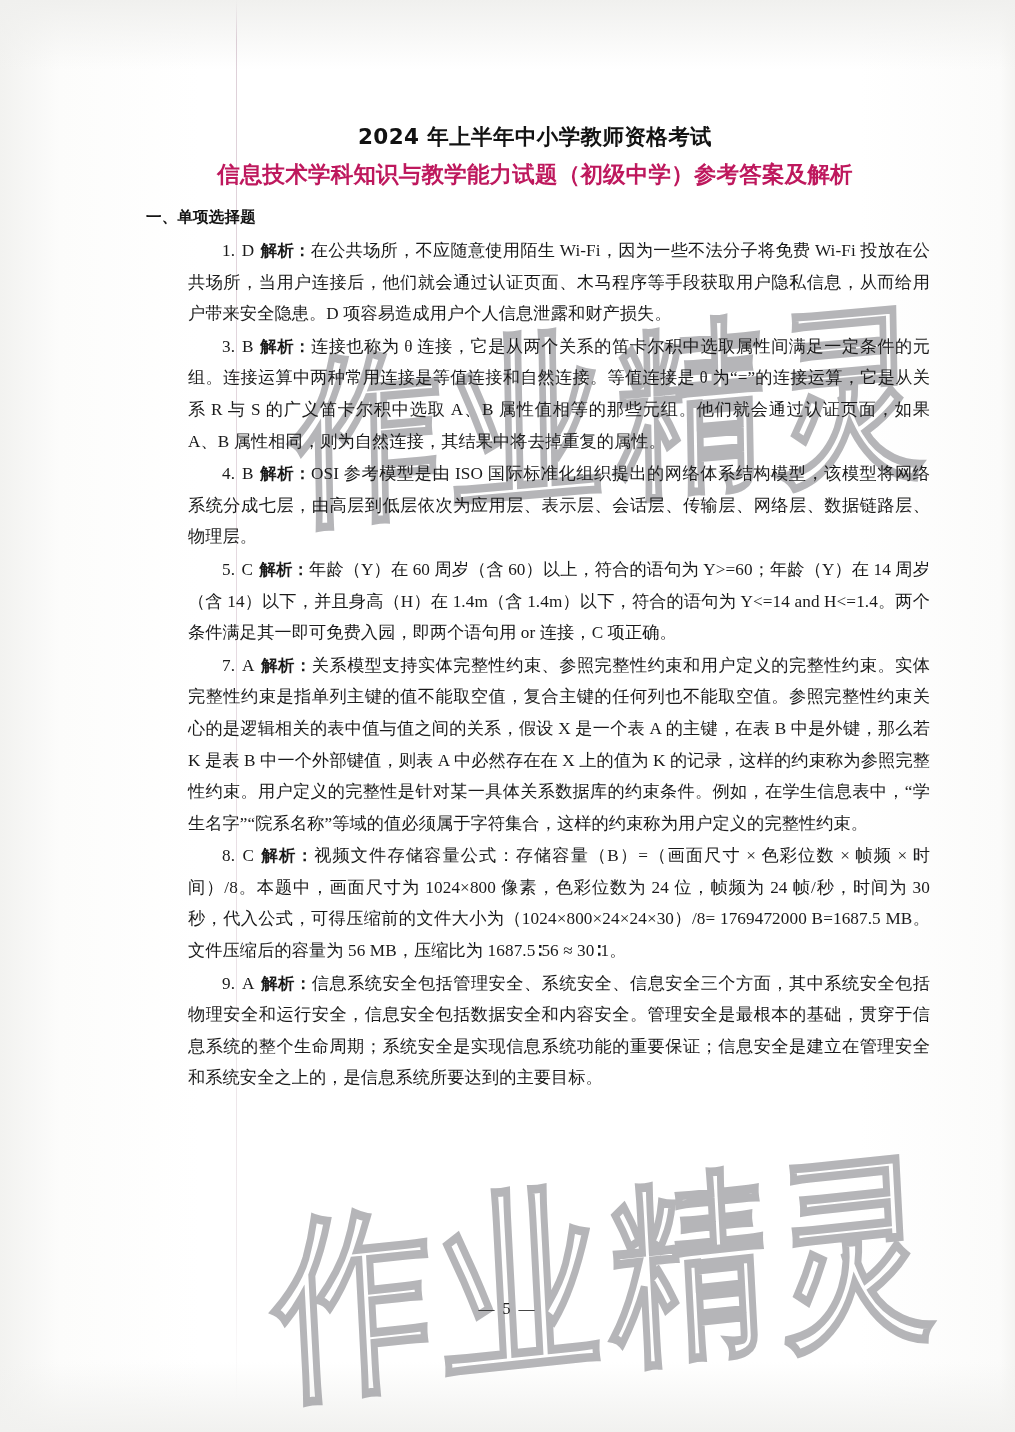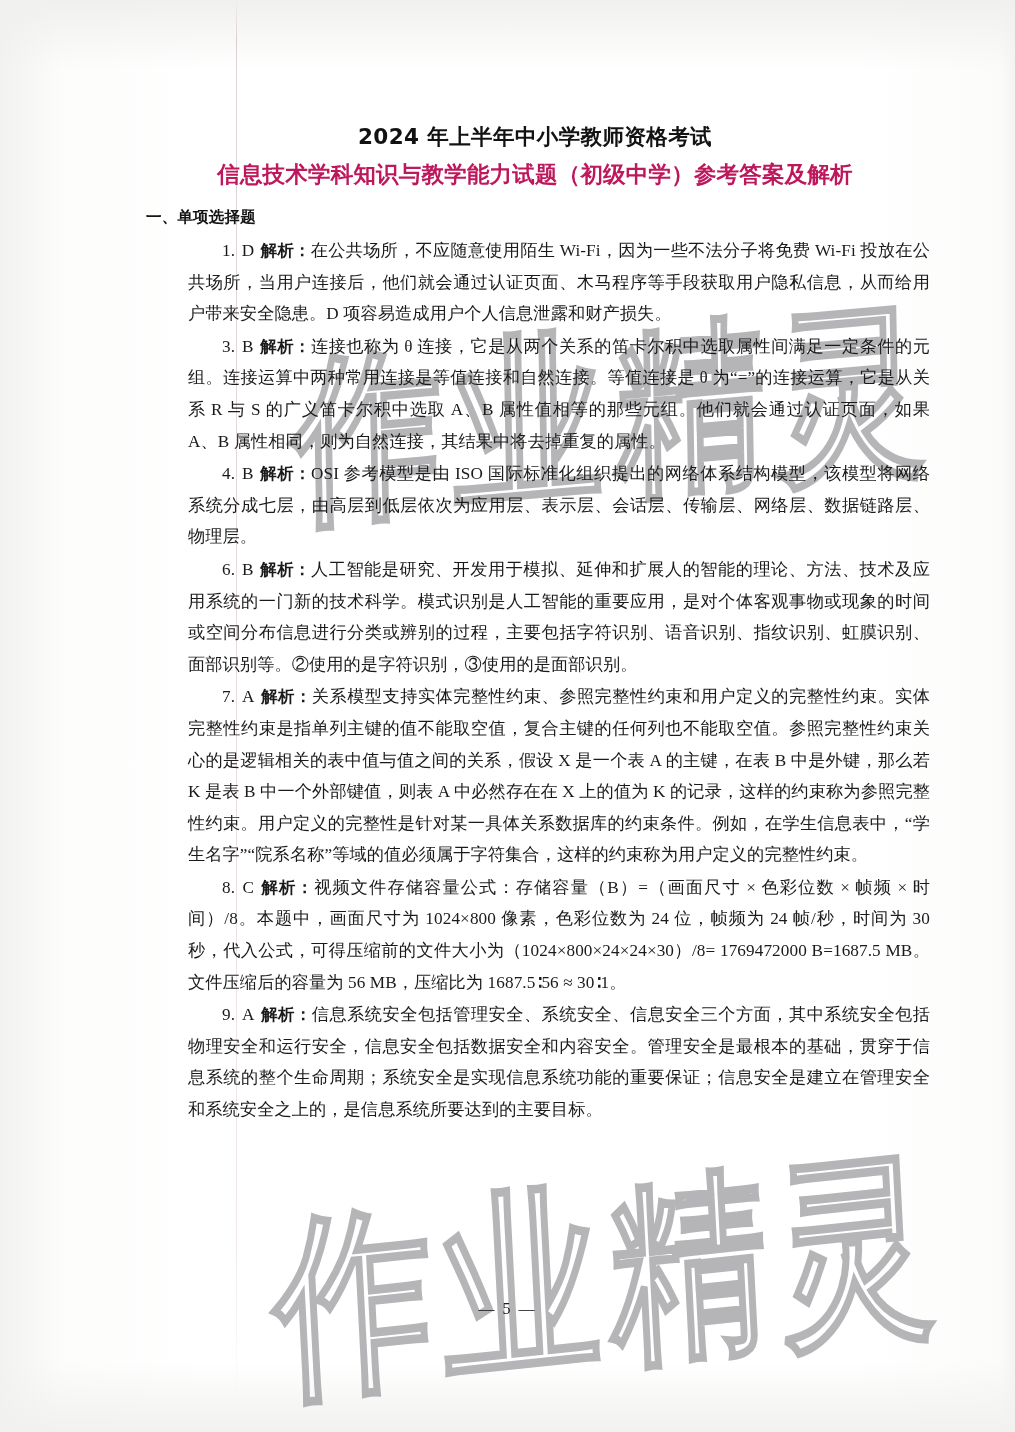--- a/index.html
+++ b/index.html
@@ -200,26 +200,26 @@
         <span class="opt">B</span>
         <span class="lbl">解析：</span><span>连接也称为 θ 连接，它是从两个关系的笛卡尔积中选取属性间满足一定条件的元组。连接运算中两种常用连接是等值连接和自然连接。等值连接是 θ 为“=”的连接运算，它是从关系 R 与 S 的广义笛卡尔积中选取 A、B 属性值相等的那些元组。他们就会通过认证页面，如果 A、B 属性相同，则为自然连接，其结果中将去掉重复的属性。</span>
       </p>
 
       <p class="answer-item">
         <span class="num">4.</span>
         <span class="opt">B</span>
         <span class="lbl">解析：</span><span>OSI 参考模型是由 ISO 国际标准化组织提出的网络体系结构模型，该模型将网络系统分成七层，由高层到低层依次为应用层、表示层、会话层、传输层、网络层、数据链路层、物理层。</span>
       </p>
 
-
-      <p class="answer-item">
-        <span class="num">6.</span>
-        <span class="opt">B</span>
-        <span class="lbl">解析：</span><span>人工智能是研究、开发用于模拟、延伸和扩展人的智能的理论、方法、技术及应用系统的一门新的技术科学。模式识别是人工智能的重要应用，是对个体客观事物或现象的时间或空间分布信息进行分类或辨别的过程，主要包括字符识别、语音识别、指纹识别、虹膜识别、面部识别等。②使用的是字符识别，③使用的是面部识别。</span>
-      </p>
+      <p class="answer-item">
+        <span class="num">5.</span>
+        <span class="opt">C</span>
+        <span class="lbl">解析：</span><span>年龄（Y）在 60 周岁（含 60）以上，符合的语句为 Y&gt;=60；年龄（Y）在 14 周岁（含 14）以下，并且身高（H）在 1.4m（含 1.4m）以下，符合的语句为 Y&lt;=14 and H&lt;=1.4。两个条件满足其一即可免费入园，即两个语句用 or 连接，C 项正确。</span>
+      </p>
+
 
       <p class="answer-item">
         <span class="num">7.</span>
         <span class="opt">A</span>
         <span class="lbl">解析：</span><span>关系模型支持实体完整性约束、参照完整性约束和用户定义的完整性约束。实体完整性约束是指单列主键的值不能取空值，复合主键的任何列也不能取空值。参照完整性约束关心的是逻辑相关的表中值与值之间的关系，假设 X 是一个表 A 的主键，在表 B 中是外键，那么若 K 是表 B 中一个外部键值，则表 A 中必然存在在 X 上的值为 K 的记录，这样的约束称为参照完整性约束。用户定义的完整性是针对某一具体关系数据库的约束条件。例如，在学生信息表中，“学生名字”“院系名称”等域的值必须属于字符集合，这样的约束称为用户定义的完整性约束。</span>
       </p>
 
       <p class="answer-item">
         <span class="num">8.</span>
         <span class="opt">C</span>

